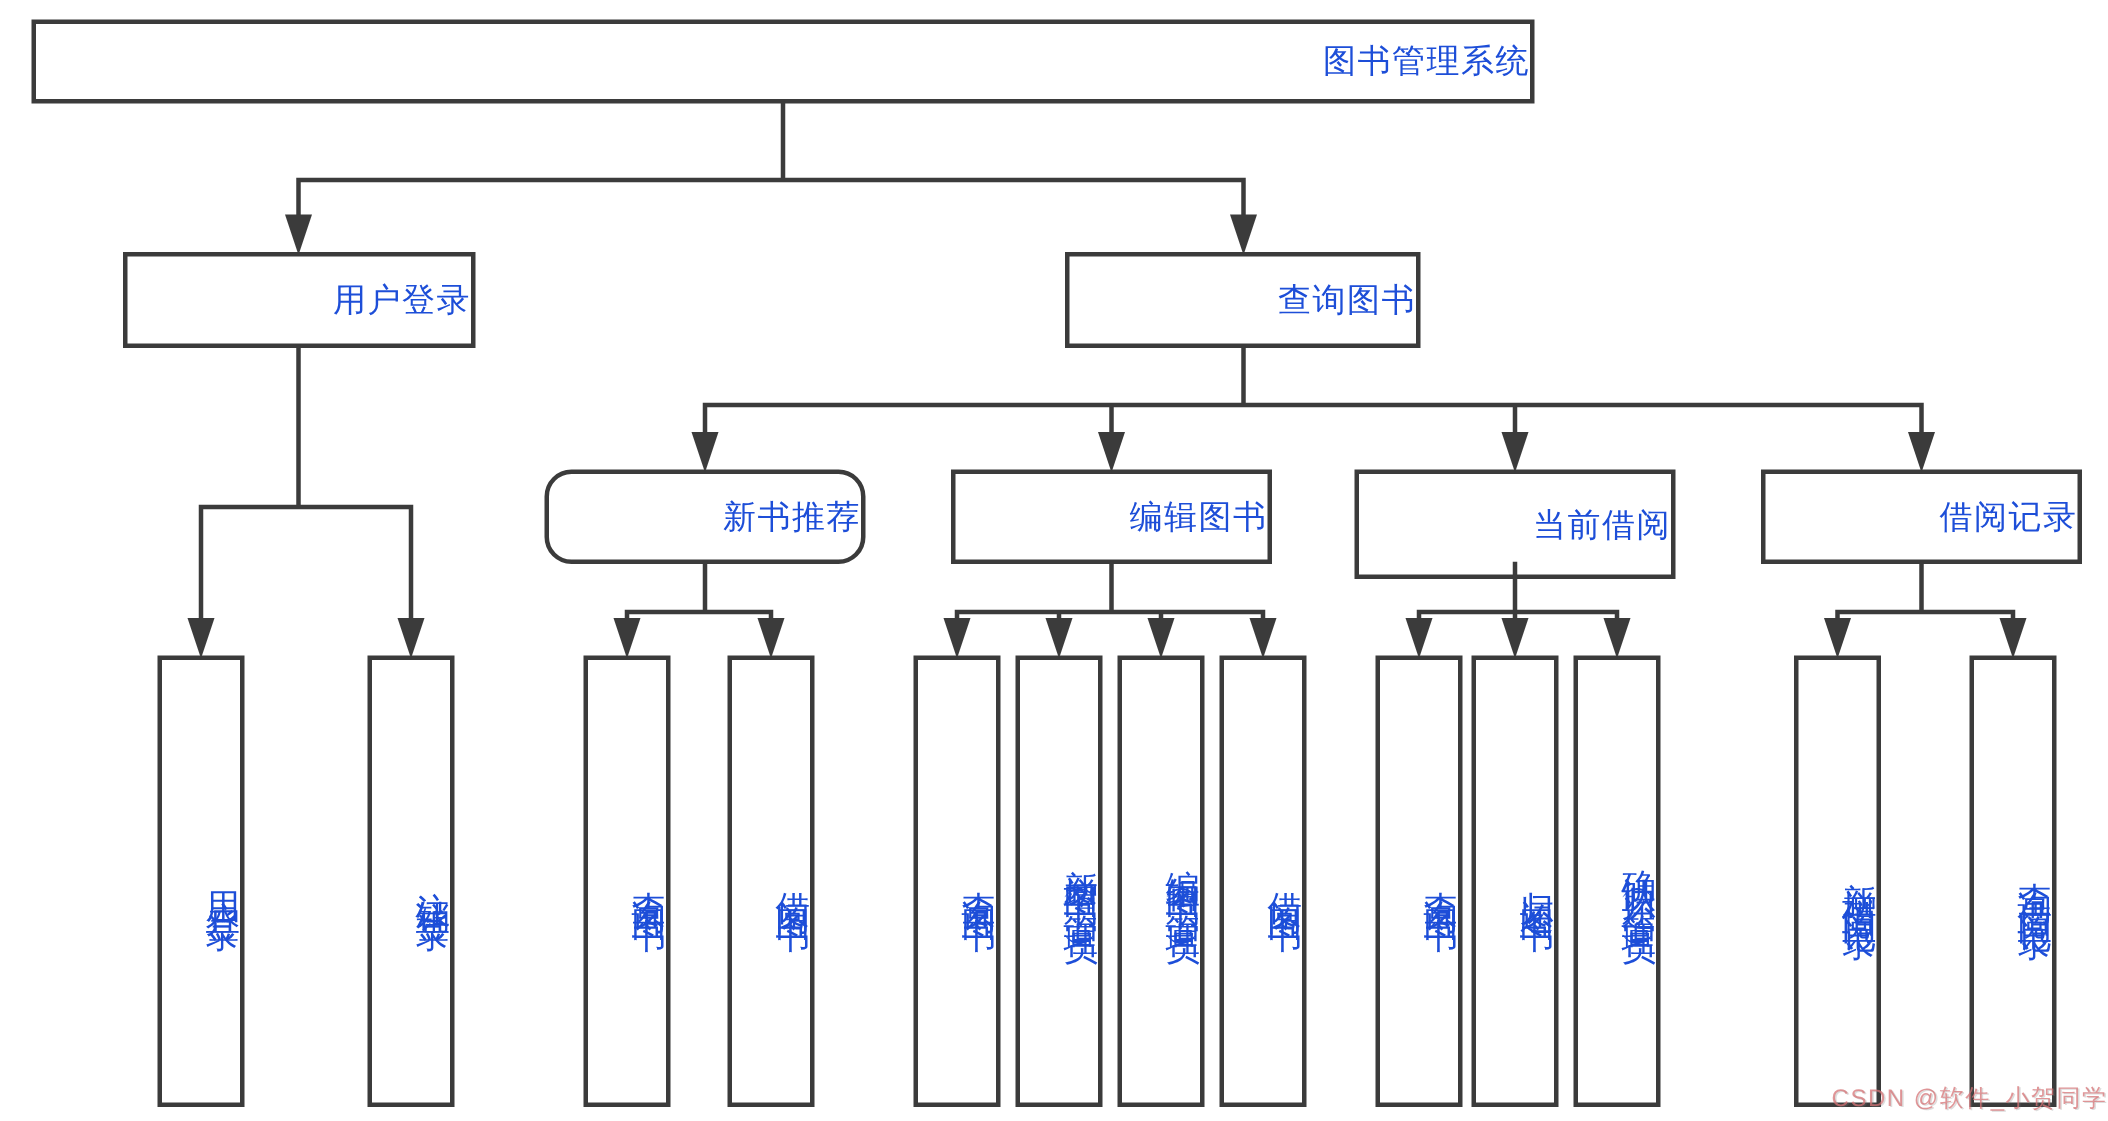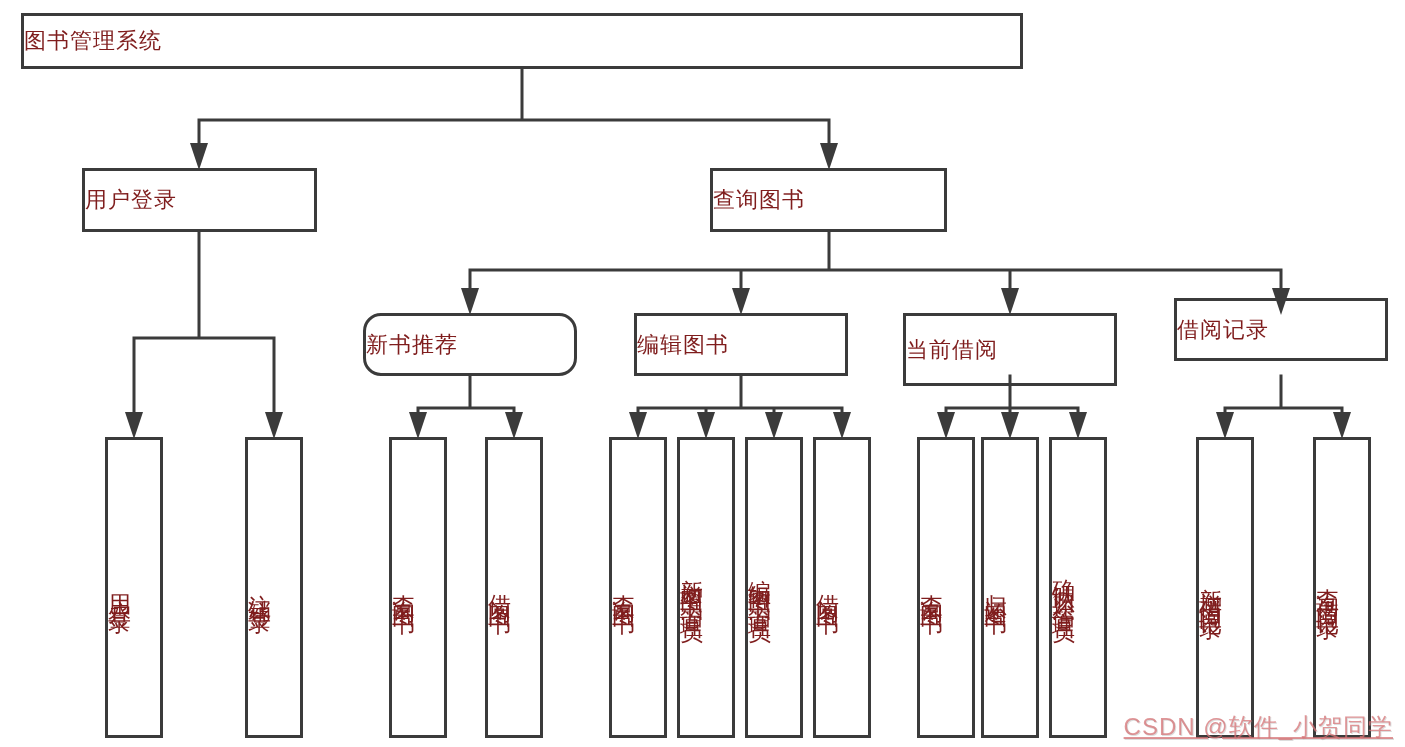--- a/index.html
+++ b/index.html
@@ -26,47 +26,46 @@
     pointer-events: none;
     z-index: 2;
   }
   .box {
     position: absolute;
     box-sizing: border-box;
     background: #ffffff;
     border: 3px solid #3b3b3b;
     display: flex;
     align-items: center;
-    justify-content: flex-start;
-    color: #7f1d1d;
+    justify-content: flex-end;
+    color: #1d4ed8;
     z-index: 1;
   }
   .box.h .lbl {
     font-size: 22px;
     letter-spacing: 1px;
     white-space: nowrap;
   }
   .box.v .lbl {
     writing-mode: vertical-rl;
     text-orientation: mixed;
     font-size: 23px;
     letter-spacing: 6px;
     line-height: 1;
   }
   .watermark {
     position: absolute;
-    right: 12px;
+    right: 0;
     bottom: 4px;
-    font-size: 24px;
+    font-size: 16px;
     letter-spacing: 1px;
     color: rgba(213, 115, 118, 0.75);
     text-shadow: 1px 1px 0 rgba(120,120,120,0.25);
     z-index: 3;
     white-space: nowrap;
-    text-decoration: underline;
   }
 </style>
 </head>
 <body>
 
 <div class="stage">
 
   <svg class="wires" width="1405" height="747" viewBox="0 0 1405 747">
     <g stroke="#3b3b3b" stroke-width="3" fill="none" stroke-linecap="square">
 
@@ -120,21 +119,21 @@
 
   <div class="box h" style="left:363px; top:313px; width:214px; height:63px;border-radius:18px;">
     <span class="lbl">新书推荐</span>
   </div>
   <div class="box h" style="left:634px; top:313px; width:214px; height:63px;">
     <span class="lbl">编辑图书</span>
   </div>
   <div class="box h" style="left:903px; top:313px; width:214px; height:73px;">
     <span class="lbl">当前借阅</span>
   </div>
-  <div class="box h" style="left:1174px; top:298px; width:214px; height:63px;">
+  <div class="box h" style="left:1174px; top:313px; width:214px; height:63px;">
     <span class="lbl">借阅记录</span>
   </div>
 
   <div class="box v" style="left:105px; top:437px; width:58px; height:301px;">
     <span class="lbl">用户登录</span>
   </div>
   <div class="box v" style="left:245px; top:437px; width:58px; height:301px;">
     <span class="lbl">注销登录</span>
   </div>
 

